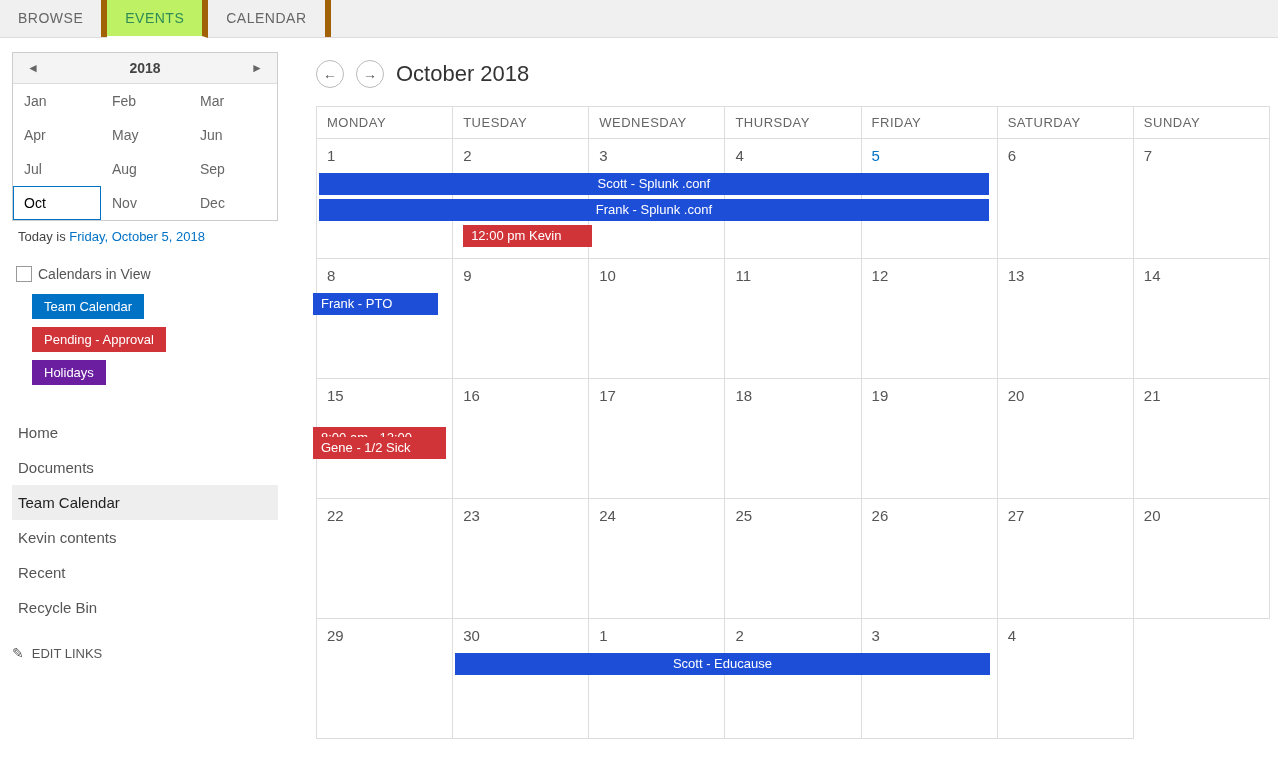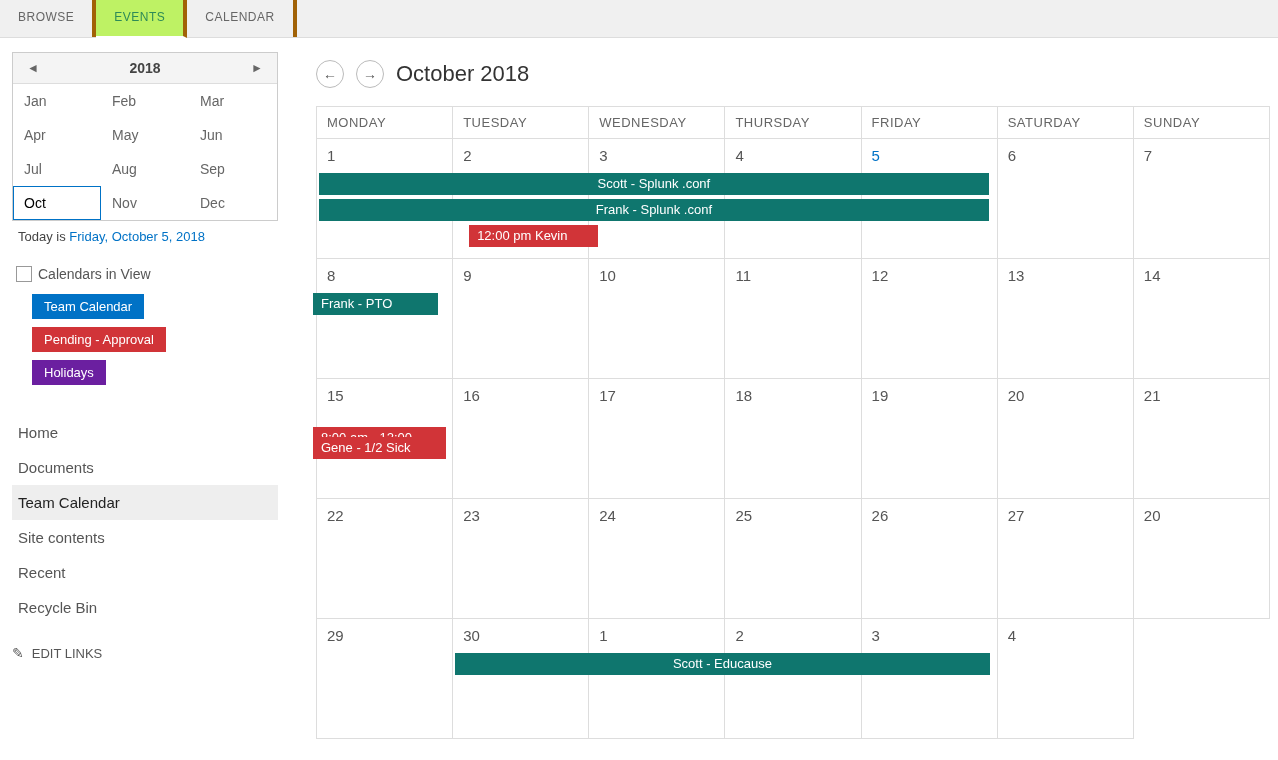--- a/index.html
+++ b/index.html
@@ -1,18 +1,18 @@
 <!DOCTYPE html>
 <html><head>
 <meta charset="utf-8">
 <style>
 * { box-sizing: border-box; margin: 0; padding: 0; }
 body { font-family: "Segoe UI", Arial, sans-serif; font-size: 14px; color: #333; background: #fff; width: 1278px; }
 .topbar { background: #f0f0f0; border-bottom: 1px solid #ddd; display: flex; height: 38px; }
-.tab { padding: 10px 18px; font-size: 12px; color: #666; border-right: 4px solid #a16207; background: #f0f0f0; cursor: pointer; letter-spacing: 0.5px; }
+.tab { padding: 10px 18px; font-size: 14px; color: #666; border-right: 6px solid #a16207; background: #f0f0f0; cursor: pointer; letter-spacing: 0.5px; }
 .tab.active { background: #bef264; color: #2e8b57; font-weight: 400; border-bottom: 2px solid #fff; margin-bottom: -1px; }
 .layout { display: flex; }
 .sidebar { width: 290px; padding: 14px 12px; }
 .mini-cal { border: 1px solid #ccc; background: #fff; }
 .mini-cal-head { display: flex; justify-content: space-between; align-items: center; padding: 6px 8px; border-bottom: 1px solid #ddd; background: #f4f4f4; }
 .mini-cal-head .year { font-weight: 600; color: #444; }
 .mini-cal-head .nav { color: #666; cursor: pointer; font-size: 12px; padding: 2px 6px; }
 .mini-months { display: grid; grid-template-columns: repeat(3,1fr); }
 .mini-months div { padding: 8px 10px; color: #666; cursor: pointer; border: 1px solid transparent; text-align: left; }
 .mini-months div.selected { border: 1px solid #0072c6; color: #000; }
@@ -32,21 +32,21 @@
 .main { flex: 1; padding: 22px 8px 0 26px; }
 .month-head { display: flex; align-items: center; gap: 12px; margin-bottom: 18px; }
 .rnd { width: 28px; height: 28px; border: 1px solid #bbb; border-radius: 50%; display: flex; align-items: center; justify-content: center; cursor: pointer; color: #555; font-size: 14px; }
 .month-title { font-size: 22px; color: #333; font-weight: 400; }
 .grid { display: grid; grid-template-columns: repeat(7,1fr); border-left: 1px solid #ddd; border-top: 1px solid #ddd; }
 .dayhead { padding: 8px 10px; font-size: 13px; color: #666; border-right: 1px solid #ddd; border-bottom: 1px solid #ddd; letter-spacing: 0.5px; }
 .cell { border-right: 1px solid #ddd; border-bottom: 1px solid #ddd; min-height: 120px; position: relative; padding: 4px 0; }
 .cell .num { padding: 4px 10px; color: #555; font-size: 15px; }
 .cell .num.today { color: #0072c6; }
 .ev { position: absolute; height: 22px; line-height: 22px; color: #fff; font-size: 13px; padding: 0 8px; overflow: hidden; white-space: nowrap; z-index: 2; }
-.ev-blue { background: #0f766e; }
+.ev-blue { background: #1d4ed8; }
 .ev-red { background: #d13438; }
 </style>
 </head>
 <body>
 
 <div class="topbar">
   <div class="tab">BROWSE</div>
   <div class="tab active">EVENTS</div>
   <div class="tab">CALENDAR</div>
 </div>
@@ -83,21 +83,21 @@
       <span>Calendars in View</span>
     </div>
     <div><span class="lbl-chip chip-blue">Team Calendar</span></div>
     <div><span class="lbl-chip chip-red">Pending - Approval</span></div>
     <div><span class="lbl-chip chip-purple">Holidays</span></div>
 
     <div class="navlist">
       <div>Home</div>
       <div>Documents</div>
       <div class="active">Team Calendar</div>
-      <div>Site contents</div>
+      <div>Kevin contents</div>
       <div>Recent</div>
       <div>Recycle Bin</div>
     </div>
 
     <div class="edit-links">
       <span class="pencil">✎</span>
       <span>EDIT LINKS</span>
     </div>
   </div>
 
@@ -117,21 +117,21 @@
       <div class="dayhead">SATURDAY</div>
       <div class="dayhead">SUNDAY</div>
 
       <div class="cell">
         <div class="num">1</div>
         <div class="ev ev-blue" style="top:34px;left:2px;width:calc(500% - 6px);text-align:center;">Scott - Splunk .conf</div>
         <div class="ev ev-blue" style="top:60px;left:2px;width:calc(500% - 6px);text-align:center;">Frank - Splunk .conf</div>
       </div>
       <div class="cell">
         <div class="num">2</div>
-        <div class="ev ev-red" style="top:86px;left:16px;width:calc(100% - 6px);">12:00 pm Kevin</div>
+        <div class="ev ev-red" style="top:86px;left:10px;width:calc(100% - 6px);">12:00 pm Kevin</div>
       </div>
       <div class="cell">
           <div class="num">3</div>
         </div>
       <div class="cell">
           <div class="num">4</div>
         </div>
       <div class="cell">
           <div class="num today">5</div>
         </div>

